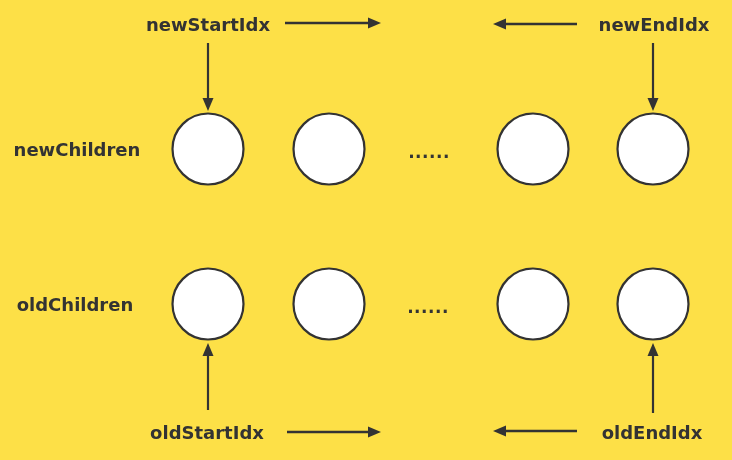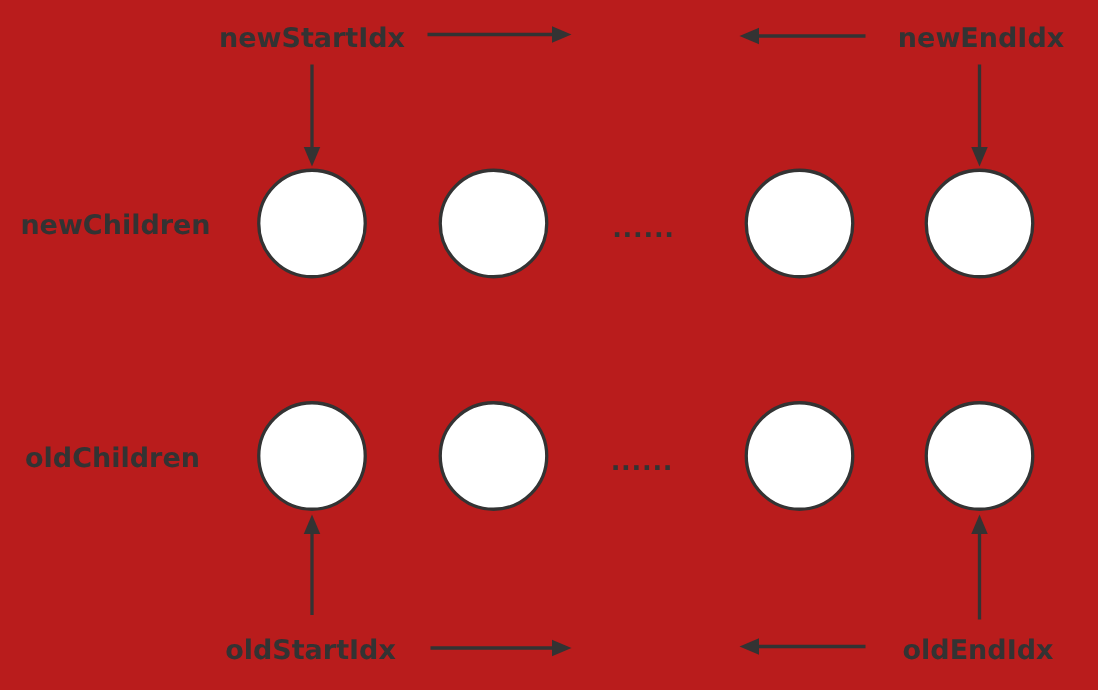--- a/index.html
+++ b/index.html
@@ -4,21 +4,21 @@
 <style>
   html, body {
     margin: 0;
     padding: 0;
     background: #ffffff;
   }
   .stage {
     position: relative;
     width: 732px;
     height: 460px;
-    background: #b91c1c;
+    background: #fde047;
     overflow: hidden;
     font-family: "DejaVu Sans", "Liberation Sans", sans-serif;
   }
   svg { display: block; }
   .lbl {
     font-family: "DejaVu Sans", "Liberation Sans", sans-serif;
     font-weight: bold;
     font-size: 18px;
     fill: #333333;
   }

